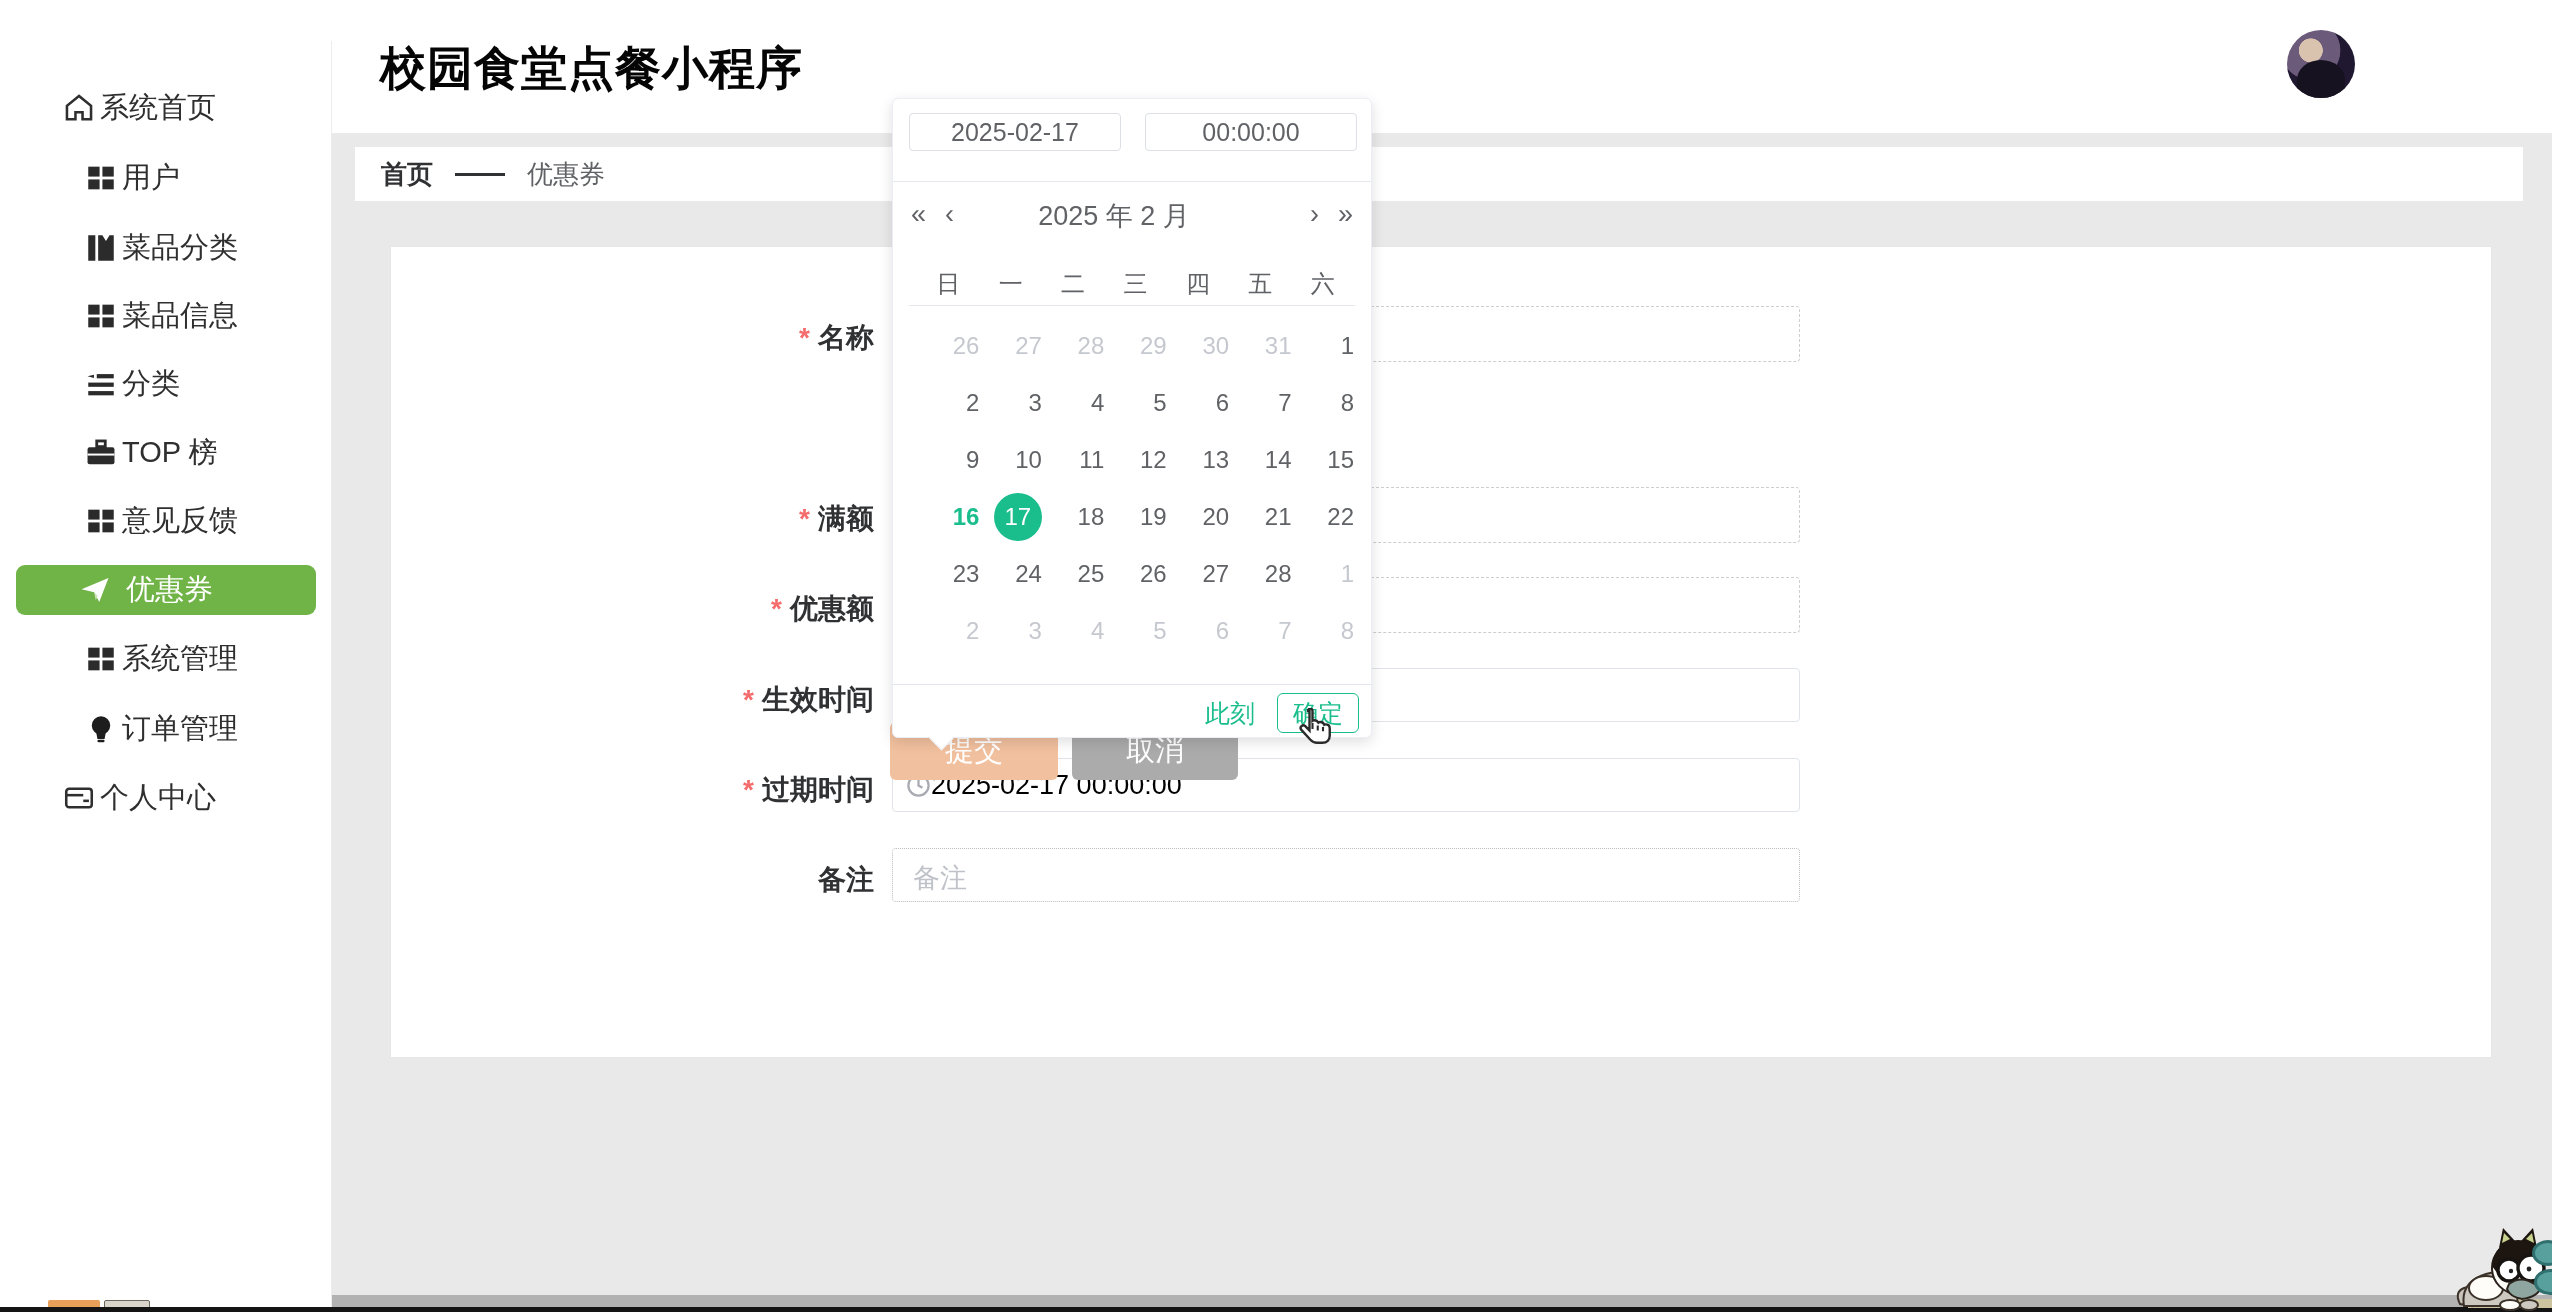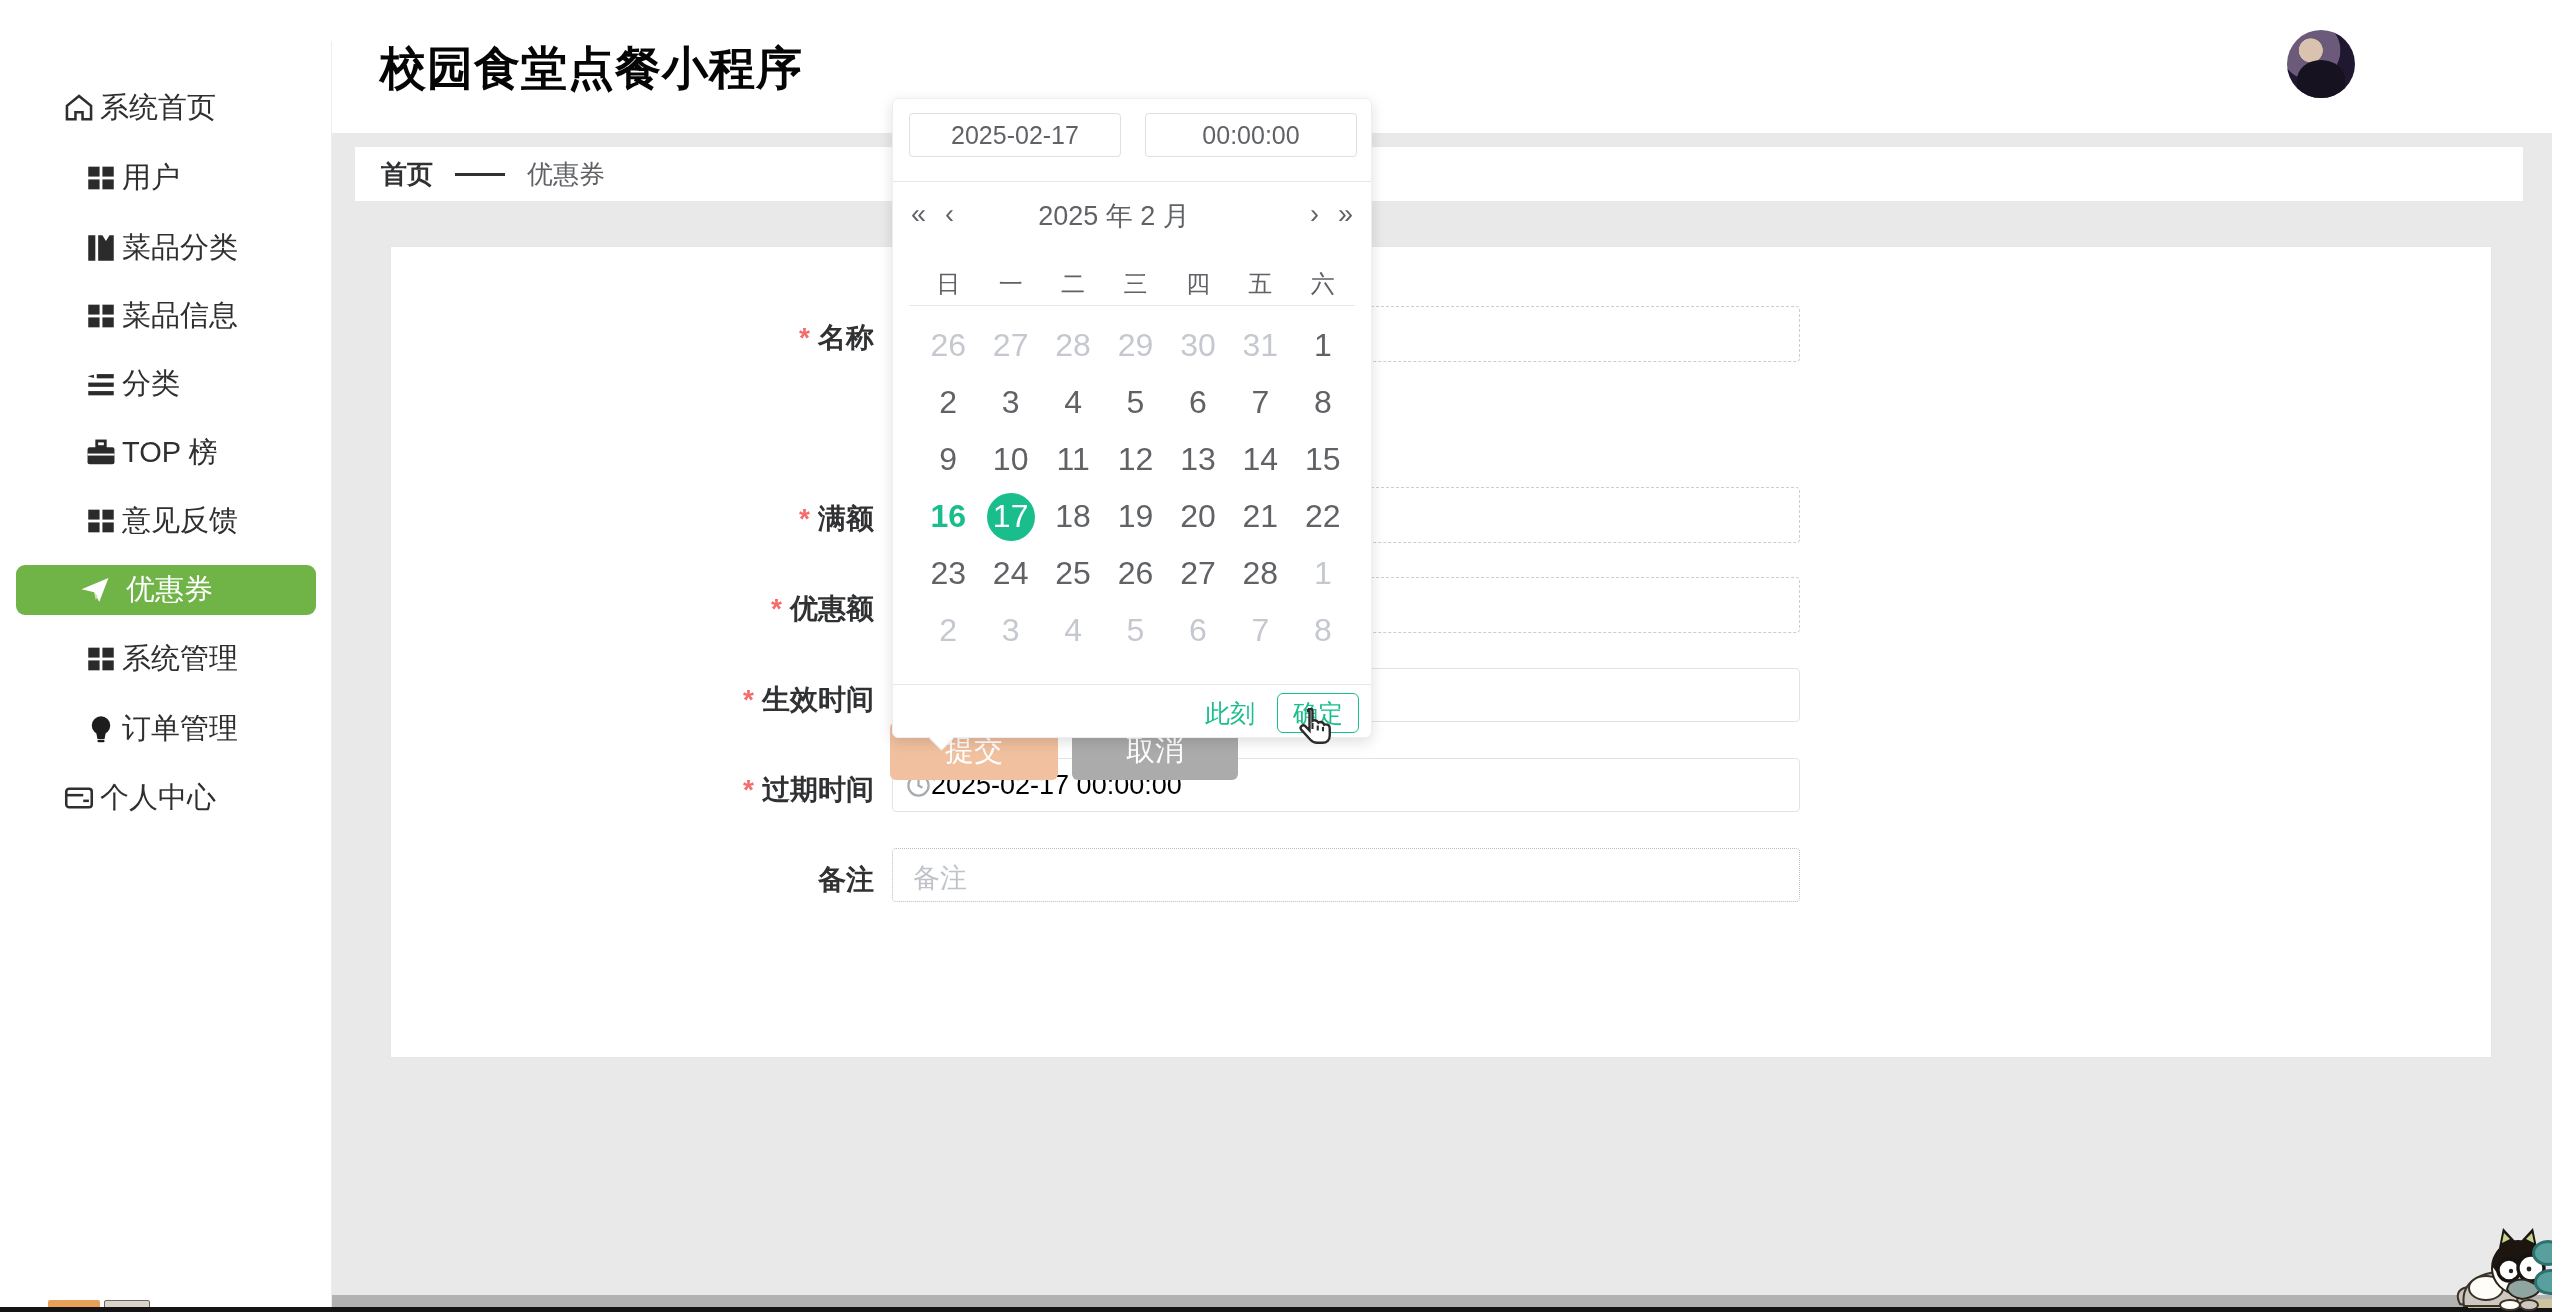--- a/index.html
+++ b/index.html
@@ -49,34 +49,34 @@
   .btn { position:absolute; top:722px; height:58px; border:none; border-radius:6px; color:#fff; font-size:29px;
          font-family:inherit; display:flex; align-items:center; justify-content:center; cursor:pointer; }
   .btn.submit { left:500px; width:168px; background:var(--submit); }
   .btn.cancel { left:682px; width:166px; background:var(--cancel); }
 
   
   .dp { position:absolute; left:892px; top:98px; width:480px; height:640px; background:#fff; border:1px solid #ebeef5;
         border-radius:6px; box-shadow:0 4px 14px rgba(0,0,0,.13); z-index:20; }
   .dp-arrow { position:absolute; left:40px; top:631px; width:17px; height:17px; background:#fff; transform:rotate(45deg);
               border-right:1px solid #ebeef5; border-bottom:1px solid #ebeef5; }
-  .dp-in { position:absolute; top:14px; height:44px; border:1px solid #dcdfe6; border-radius:4px; display:flex;
+  .dp-in { position:absolute; top:14px; height:38px; border:1px solid #dcdfe6; border-radius:4px; display:flex;
            align-items:center; justify-content:center; font-size:25px; color:#606266; }
   .dp-in.date { left:16px; width:212px; }
   .dp-in.time { left:252px; width:212px; }
   .dp-sep1 { position:absolute; left:0; top:82px; width:478px; border-bottom:1px solid #e4e7ed; }
   .dp-nav { position:absolute; left:0; top:96px; width:478px; height:38px; }
   .dp-nav .ar { position:absolute; top:2px; font-size:27px; color:#606266; cursor:pointer; line-height:34px; }
   .ar.py { left:18px; } .ar.pm { left:52px; } .ar.nm { right:52px; } .ar.ny { right:18px; }
   .dp-month { position:absolute; left:0; width:442px; text-align:center; top:3px; font-size:27px; color:#606266; }
   .dp-week { position:absolute; left:24px; top:168px; width:437px; display:grid; grid-template-columns:repeat(7,1fr); }
   .dp-week span { text-align:center; font-size:24px; color:#606266; line-height:34px; }
   .dp-sep2 { position:absolute; left:16px; top:206px; width:446px; border-bottom:1px solid #e4e7ed; }
   .dp-days { position:absolute; left:24px; top:218px; width:437px; display:grid; grid-template-columns:repeat(7,1fr); grid-auto-rows:57px; }
-  .day { display:flex; align-items:center; justify-content:center; font-size:32px; color:#606266; cursor:pointer; }
+  .day { display:flex; align-items:center; justify-content:flex-end; font-size:24px; color:#606266; cursor:pointer; }
   .day.other { color:#c5c8ce; }
   .day.today { color:var(--accent); font-weight:700; }
   .day.selected span { width:48px; height:48px; border-radius:50%; background:var(--accent); color:#fff;
                        display:flex; align-items:center; justify-content:center; }
   .dp-sep3 { position:absolute; left:0; top:585px; width:478px; border-bottom:1px solid #e4e7ed; }
   .dp-foot { position:absolute; right:12px; top:592px; height:44px; display:flex; align-items:center; }
   .dp-now { color:var(--accent); font-size:25px; margin-right:22px; cursor:pointer; }
   .dp-ok { width:82px; height:40px; border:1px solid var(--accent); border-radius:6px; color:var(--accent);
            background:#fff; font-size:25px; font-family:inherit; display:flex; align-items:center; justify-content:center; cursor:pointer; }
 

